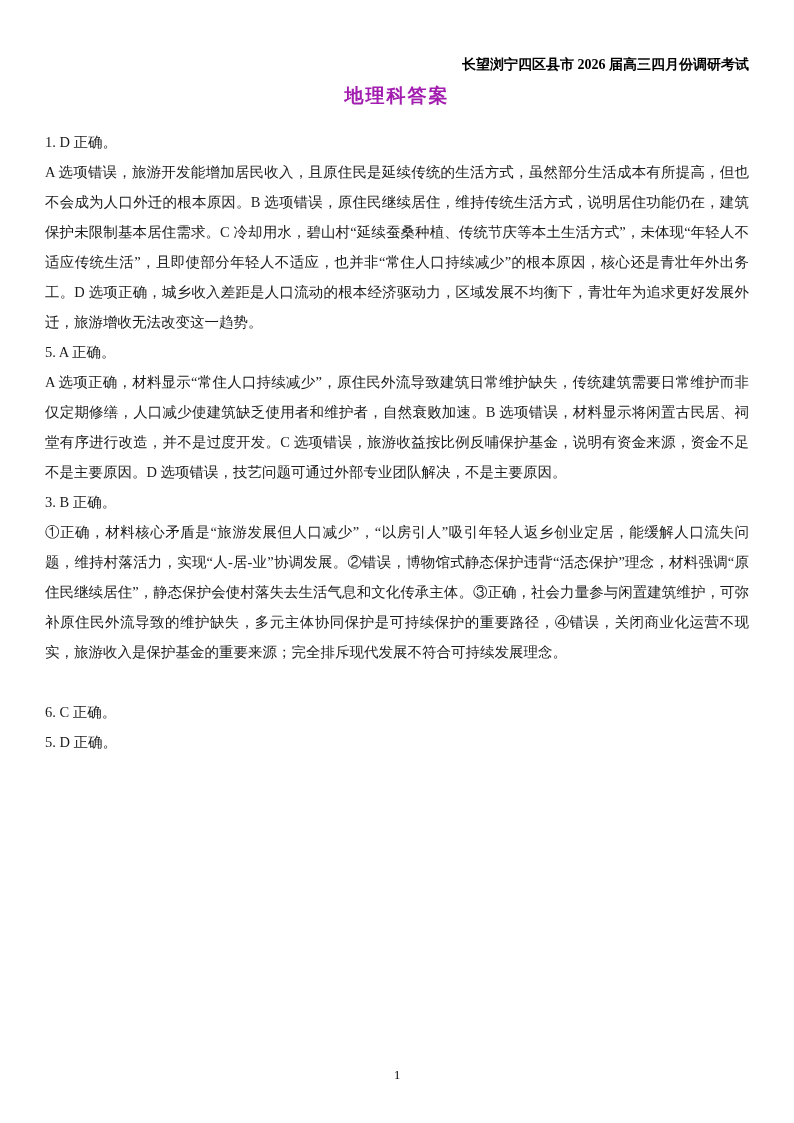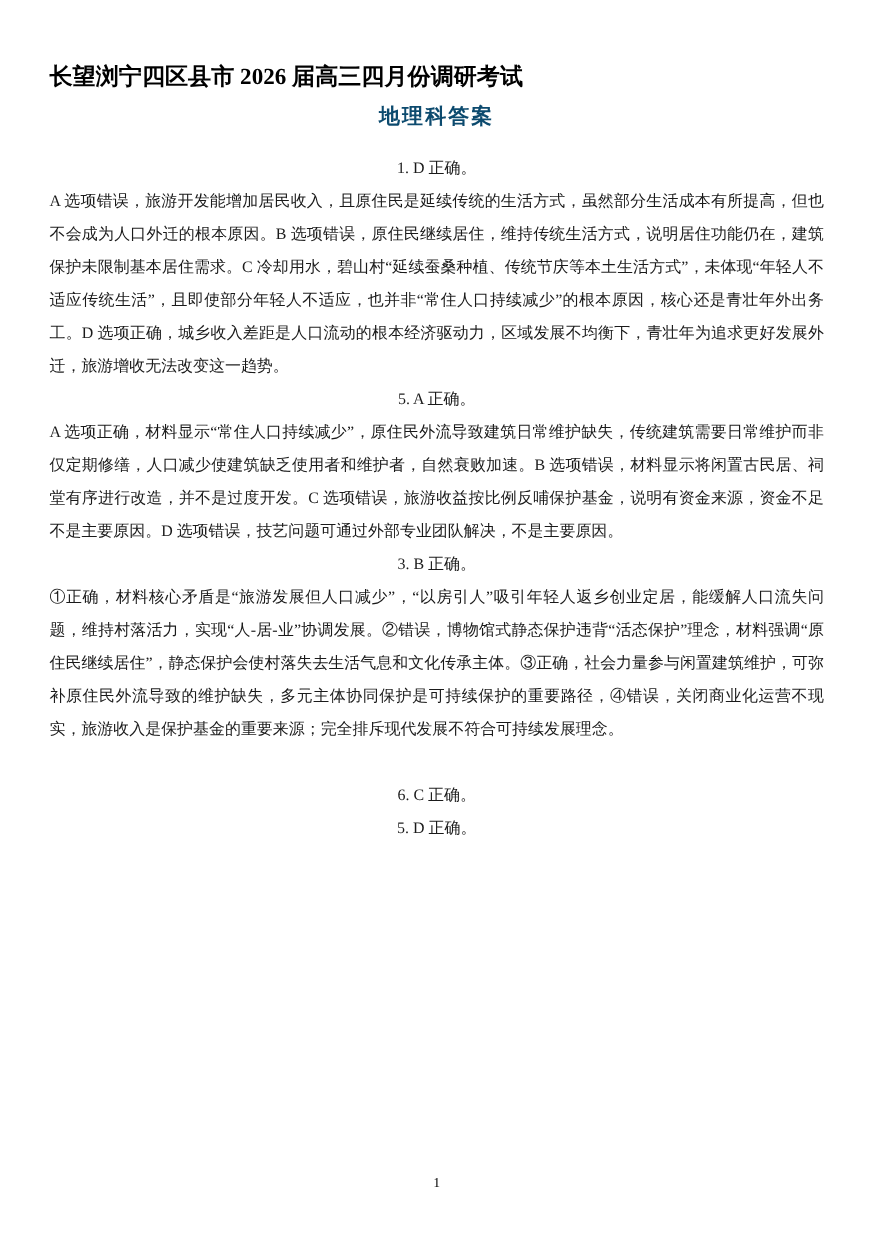--- a/index.html
+++ b/index.html
@@ -13,43 +13,43 @@
       height: 1123px;
       box-sizing: border-box;
       margin: 0 auto;
       background: #ffffff;
       color: #1a1a1a;
       font-family: "Liberation Serif", "DejaVu Serif", serif;
       padding: 46px 45px 0 45px;
       overflow: hidden;
     }
     .doc-title {
-      font-size: 21px;
+      font-size: 14px;
       font-weight: bold;
-      text-align: left;
+      text-align: right;
       margin: 8px 0 6px 0;
       line-height: 1.5;
       color: #000000;
     }
     .doc-subtitle {
       font-size: 19px;
       font-weight: bold;
       text-align: center;
       margin: 0 0 16px 0;
       line-height: 1.6;
       letter-spacing: 2px;
-      color: #0c4a6e;
+      color: #a21caf;
     }
     .content {
       font-size: 14.5px;
       line-height: 30px;
     }
     .answer-line {
       margin: 0;
-      text-align: center;
+      text-align: left;
       white-space: nowrap;
     }
     .body-para {
       margin: 0;
       text-align: justify;
       text-justify: inter-ideograph;
     }
     .section-gap {
       height: 30px;
     }

